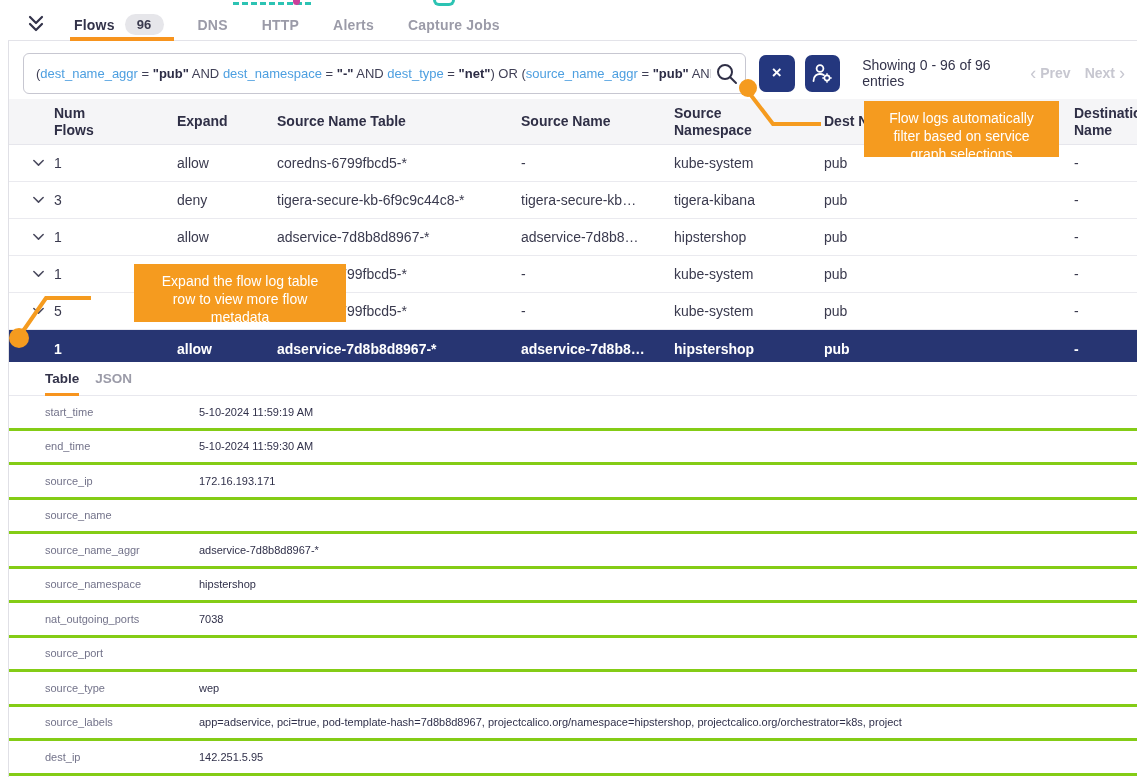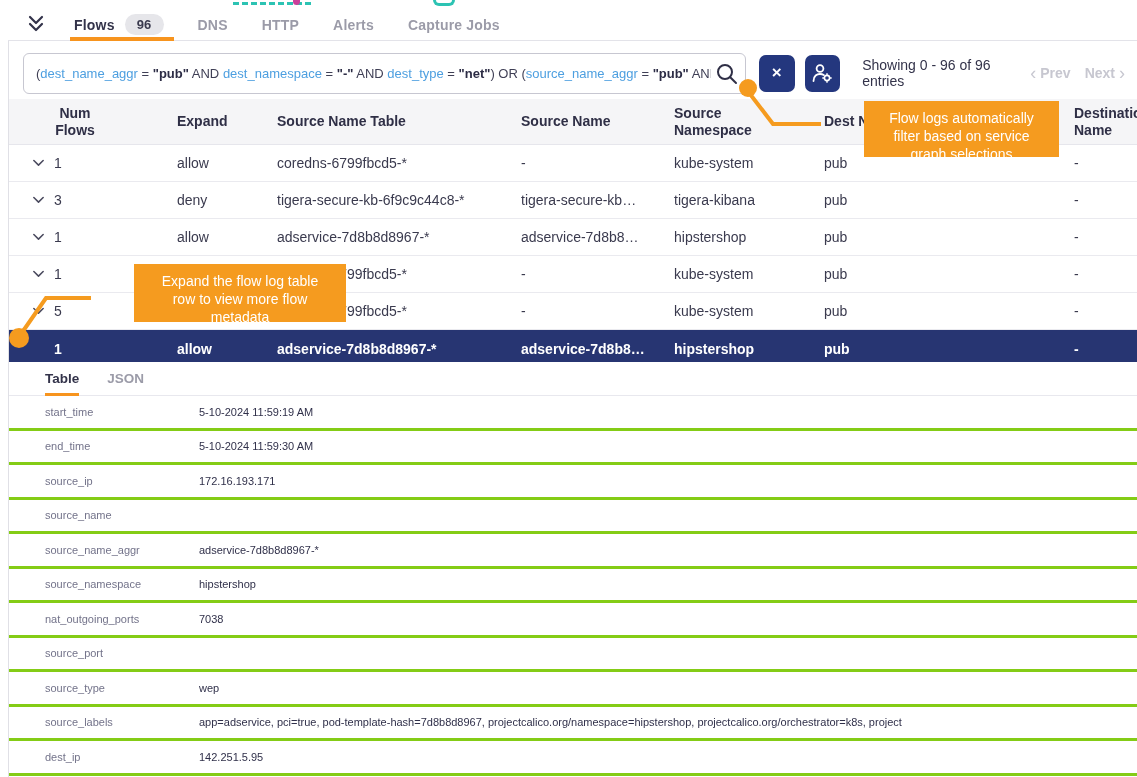--- a/index.html
+++ b/index.html
@@ -42,29 +42,29 @@
   .pager .chev { font-size:18px; font-weight:400; line-height:14px; }
   .pager span { display:flex; align-items:center; gap:4px; cursor:default; }
 
   
   .flowtable { position:absolute; top:99px; left:9px; right:0; }
   .frow { display:grid; grid-template-columns:45px 123px 100px 244px 153px 150px 250px 1fr;
     align-items:center; height:37px; border-bottom:1px solid #eaeaef; font-size:14px; color:#3a3a4e; background:#fff; }
   .frow .cell { padding-right:10px; overflow:hidden; white-space:nowrap; }
   .fhead { height:46px; background:#f5f5f7; border-bottom:1px solid #e6e6ec; font-weight:700; color:#2f2f46; line-height:1.18; }
   .fhead .cell { white-space:normal; }
-  .hw-num  { max-width:52px;text-align:center; }
+  .hw-num  { max-width:52px; }
   .hw-ns   { max-width:95px; }
   .hw-dest { max-width:95px; }
   .rchev { padding-left:24px; display:flex; align-items:center; cursor:pointer; }
   .frow.selected { background:#273572; color:#fff; font-weight:700; border-bottom:none; }
 
   
   .detail { position:absolute; top:362px; left:9px; right:0; background:#fff; }
-  .dtabs { display:flex; gap:28px; padding-left:36px; height:34px; align-items:center; border-bottom:1px solid #e8e8ee; }
+  .dtabs { display:flex; gap:16px; padding-left:36px; height:34px; align-items:center; border-bottom:1px solid #e8e8ee; }
   .dtab { position:relative; height:34px; display:flex; align-items:center; font-size:13.5px; font-weight:700; color:#9b9ba8; cursor:pointer; }
   .dtab.active { color:#33334a; }
   .dtab.active::after { content:""; position:absolute; left:0; right:0; bottom:0; height:3px; background:#f7941e; }
   .drow { display:grid; grid-template-columns:190px 1fr; align-items:center; height:34.5px;
     border-bottom:3px solid #84cc16; font-size:11px; }
   .drow .dkey { padding-left:36px; color:#73738a; }
   .drow .dval { color:#30304a; overflow:hidden; white-space:nowrap; padding-right:4px; }
 
   
   .connector-svg { position:absolute; top:0; left:0; width:1137px; height:777px; pointer-events:none; z-index:40; }

